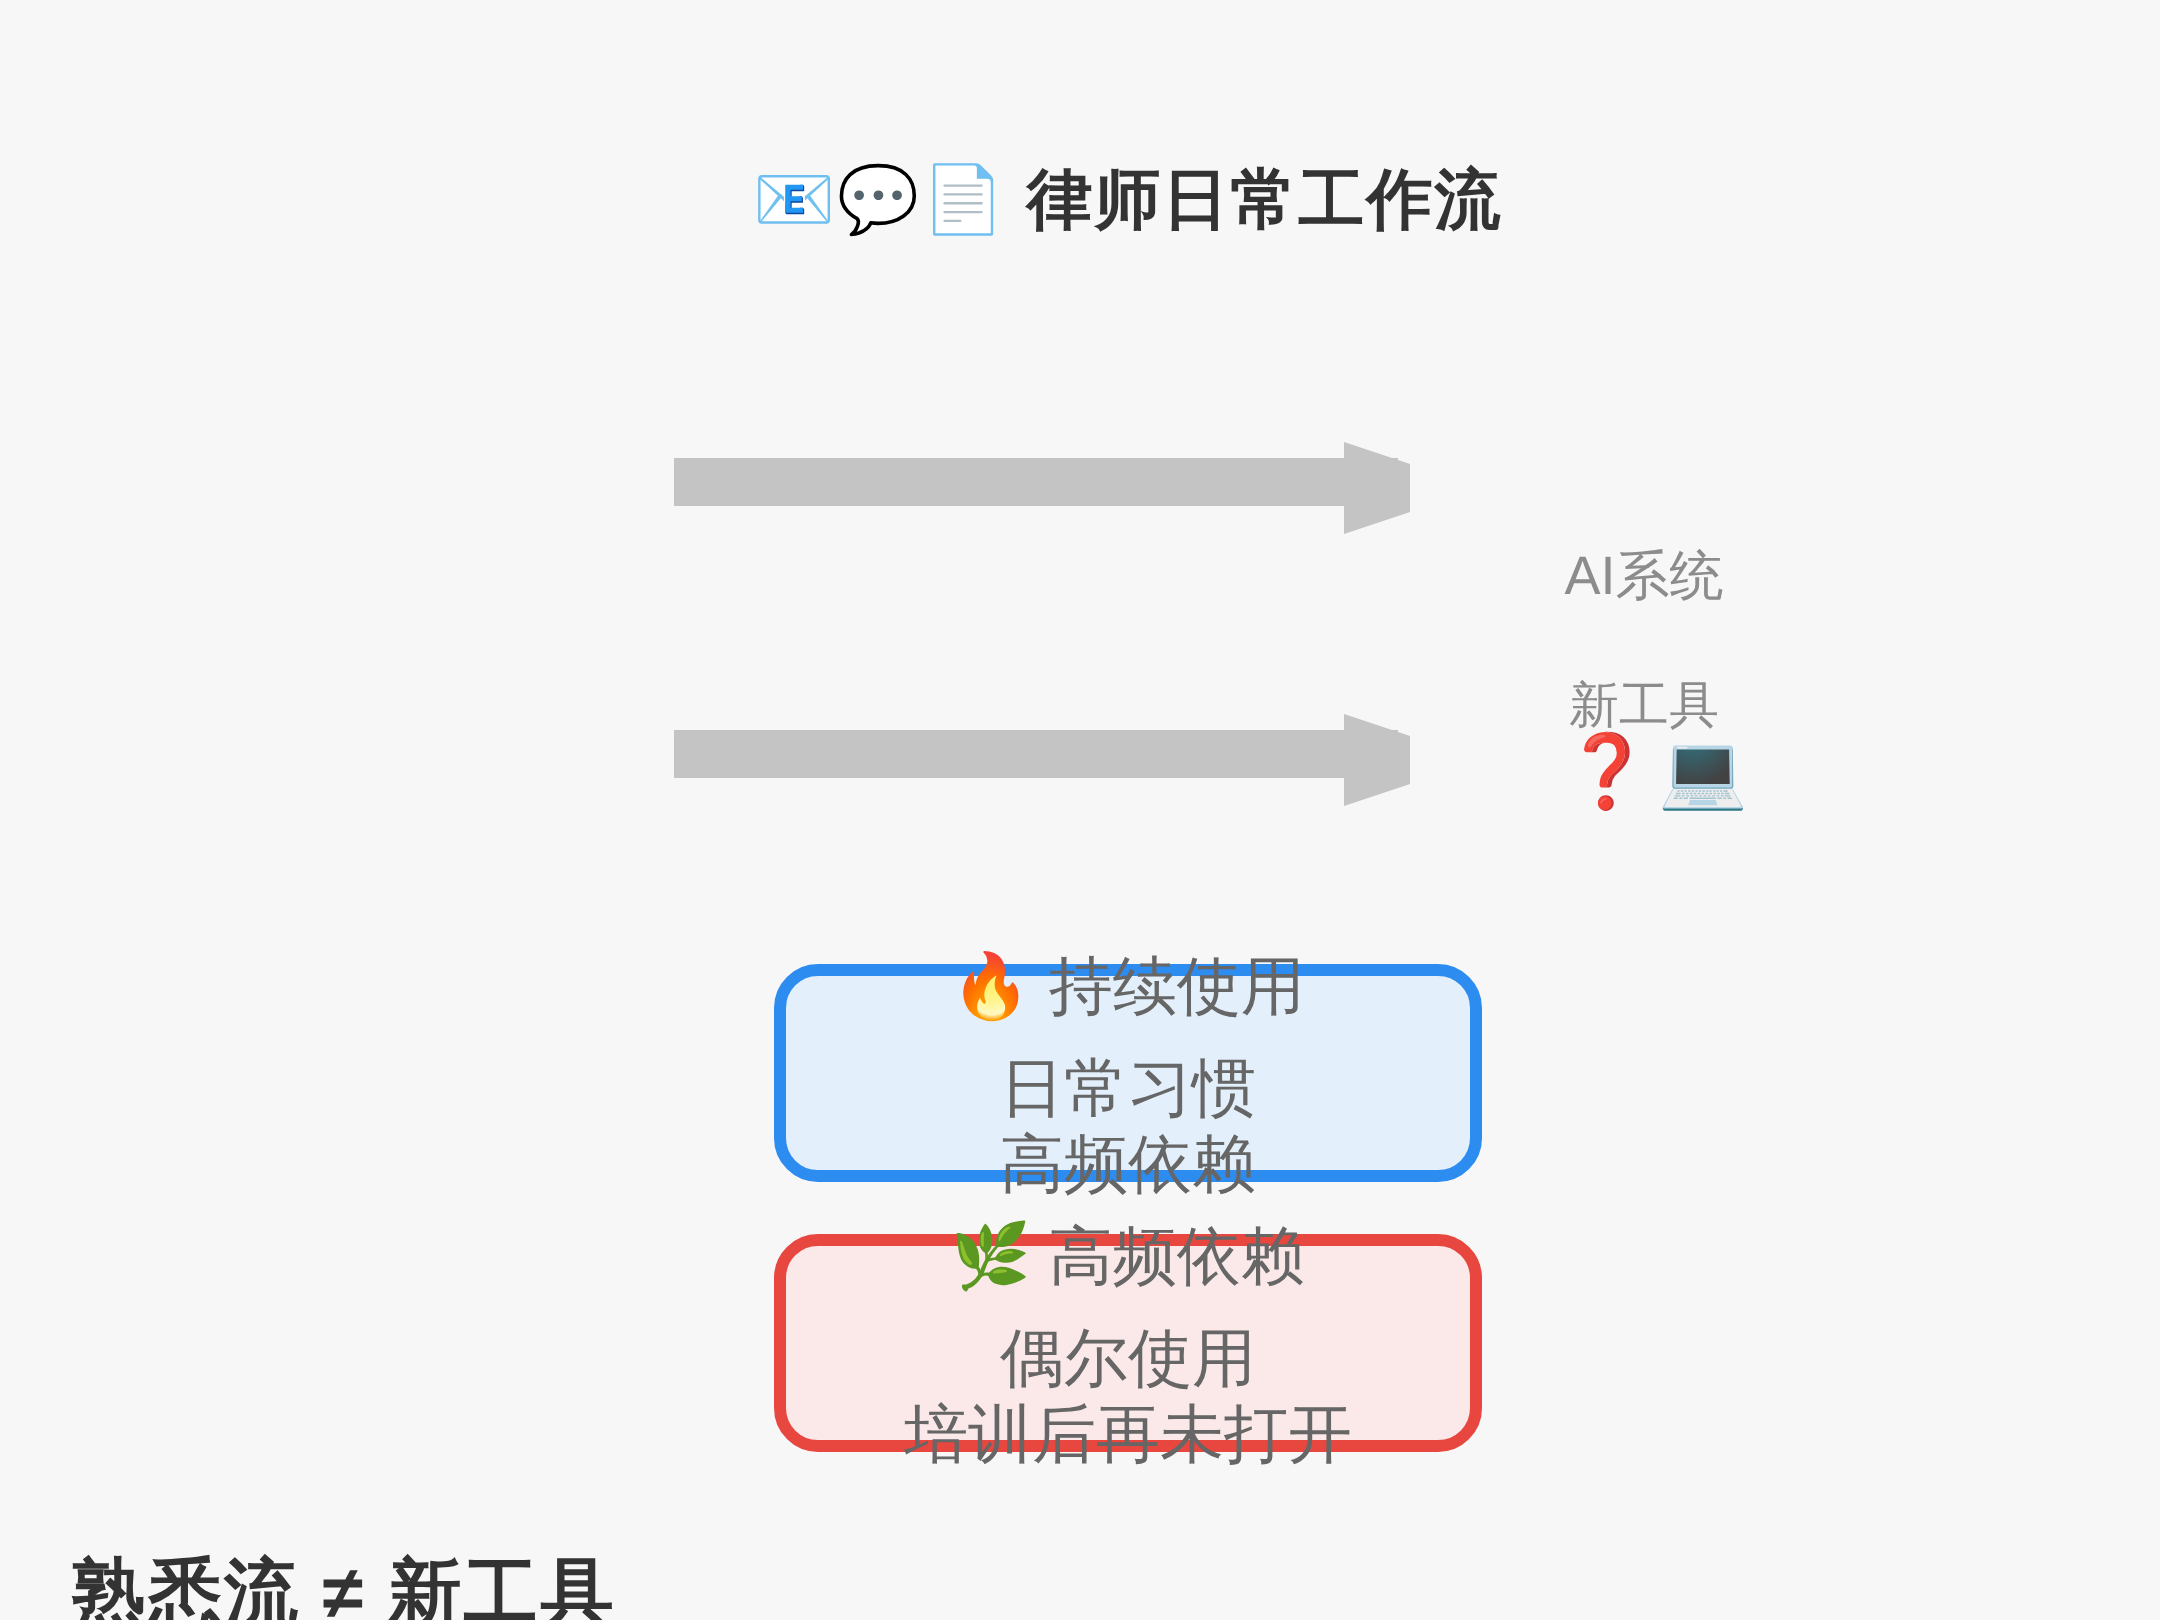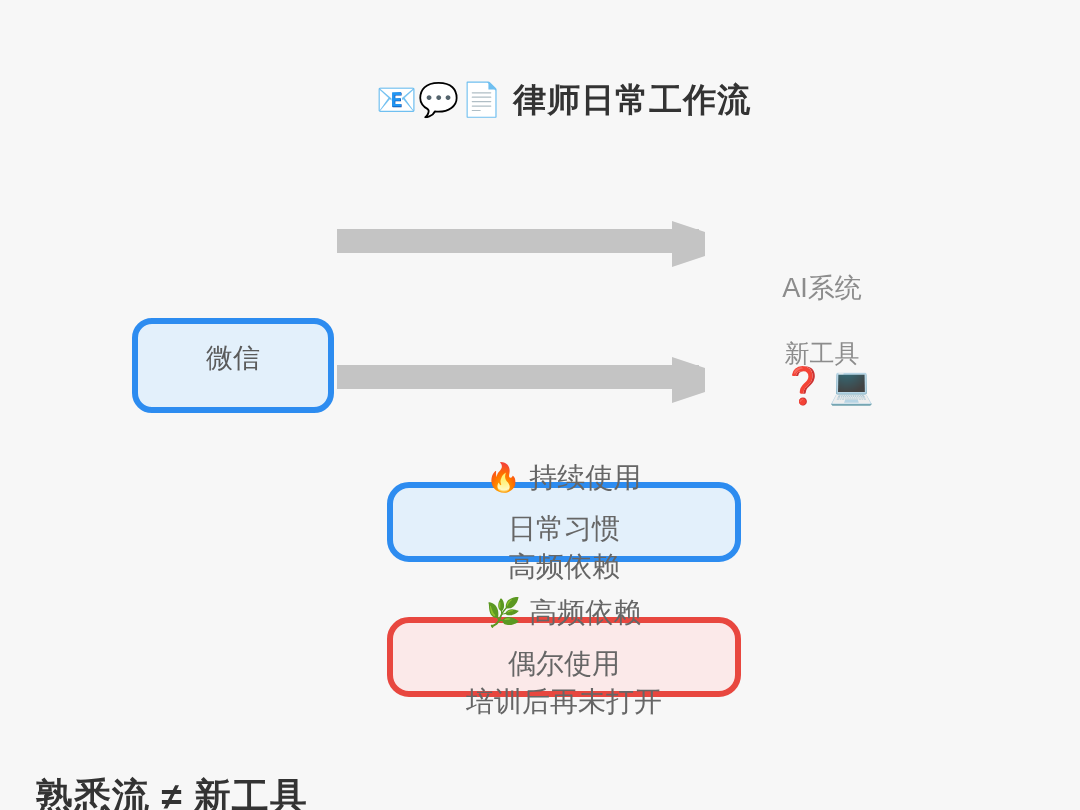--- a/index.html
+++ b/index.html
@@ -96,29 +96,29 @@
     text-align: center;
     font-size: 36px;
     line-height: 46px;
     letter-spacing: 3px;
   }
   
   .big-box {
     position: absolute;
     left: 363px;
     width: 354px;
-    height: 80px;
+    height: 109px;
     border-radius: 22px;
     display: flex;
     flex-direction: column;
     align-items: center;
     justify-content: center;
     text-align: center;
     color: var(--box-text);
-    font-size: 28px;
+    font-size: 32px;
   }
   .habit-box {
     top: 458px;
     border: 6px solid var(--blue-border);
     background: var(--blue-fill);
   }
   .neglect-box {
     top: 593px;
     border: 6px solid var(--red-border);
     background: var(--pink-fill);
@@ -141,23 +141,20 @@
   }
 </style>
 </head>
 <body>
 
 <div class="canvas">
 
   <div class="title">📧💬📄 律师日常工作流</div>
 
 
-  <div class="node node-wechat">
-    <div class="node-label">微信</div>
-  </div>
 
   <div class="arrow arrow-1">
     <div class="shaft"></div>
     <div class="head"></div>
   </div>
 
   <div class="arrow arrow-2">
     <div class="shaft"></div>
     <div class="head"></div>
   </div>

